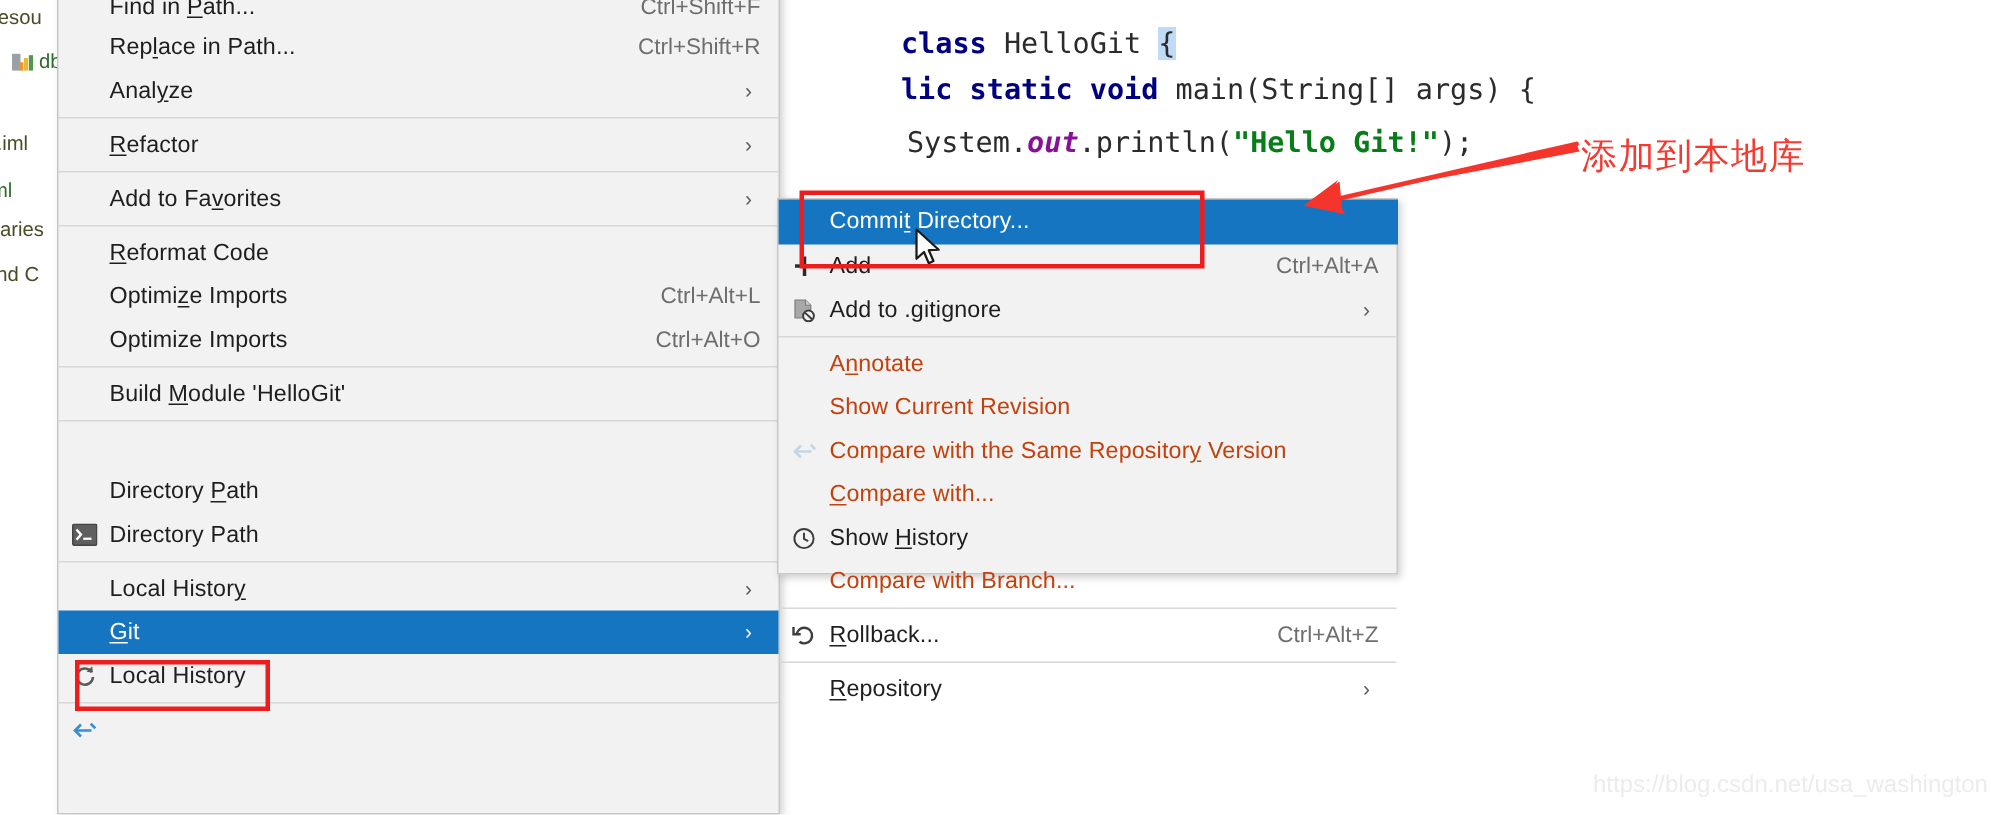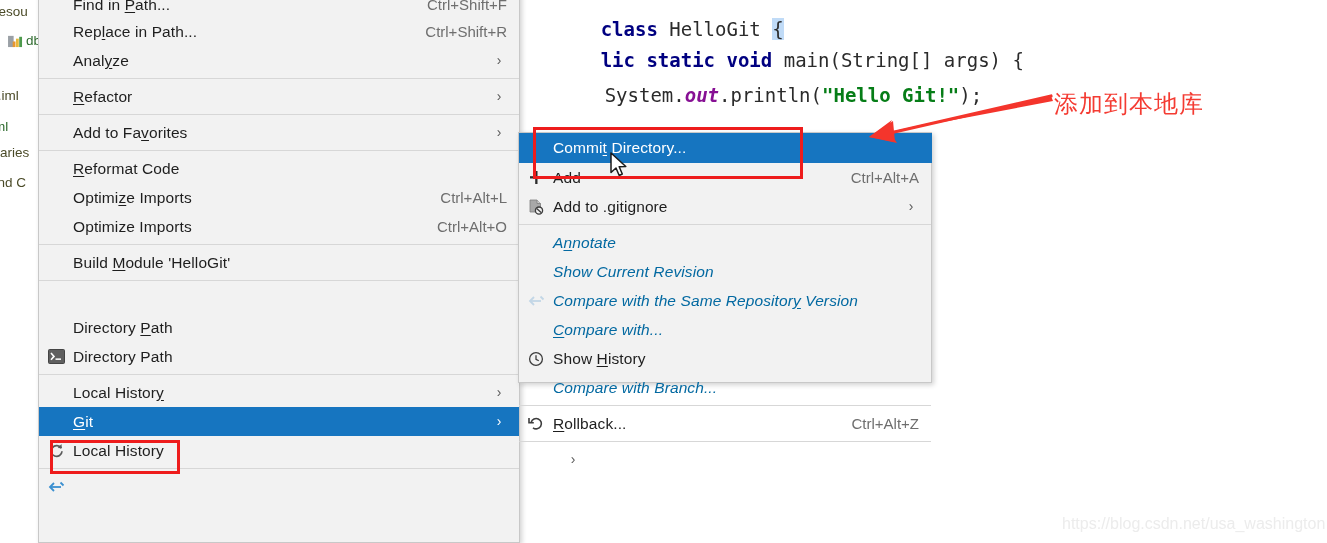--- a/index.html
+++ b/index.html
@@ -61,21 +61,21 @@
   }
   .mi .ico{
     width:34px;min-width:34px;height:29px;position:relative;
     display:flex;align-items:center;justify-content:center;
   }
   .mi .lbl{flex:1;font-size:15.5px;color:#1e1e1e;letter-spacing:.1px;}
   .mi .acc{font-size:15px;color:#6e6e6e;margin-left:18px;}
   .mi .arrow{
     width:16px;min-width:16px;text-align:center;color:#5a5a5a;font-size:14px;margin-left:12px;
   }
-  .mi.disabled .lbl{color:#0369a1;font-style:italic;}
+  .mi.disabled .lbl{color:#c2410c;}
   .mi.sel{background:#1675c0;}
   .mi.sel .lbl{color:#ffffff;}
   .mi.sel .arrow{color:#ffffff;}
   .sep{height:1px;background:#d7d7d7;margin:3px 0;}
   .u{text-decoration:underline;text-underline-offset:2px;}
 
   
   #menu-git .mi.sel{margin-right:-1px;}
 
   
@@ -349,20 +349,21 @@
         </svg>
       </span>
       <span class="lbl"><span class="u">R</span>ollback...</span>
       <span class="acc">Ctrl+Alt+Z</span>
     </div>
 
     <div class="sep"></div>
 
     <div class="mi">
       <span class="ico"></span>
+      <span class="lbl"><span class="u">R</span>epository</span>
       <span class="arrow">›</span>
     </div>
   </div>
 
   <svg id="cursor" width="20" height="28" viewBox="0 0 20 28">
     <path d="M1 1 L1 20.5 L6 16 L9.2 23.5 L12.3 22 L9.2 14.8 L15.8 14.5 Z" fill="#ffffff" stroke="#1b1b1b" stroke-width="1.5" stroke-linejoin="round"></path>
   </svg>
 
   <div class="redbox" id="redbox-commit"></div>
   <div class="redbox" id="redbox-git"></div>

